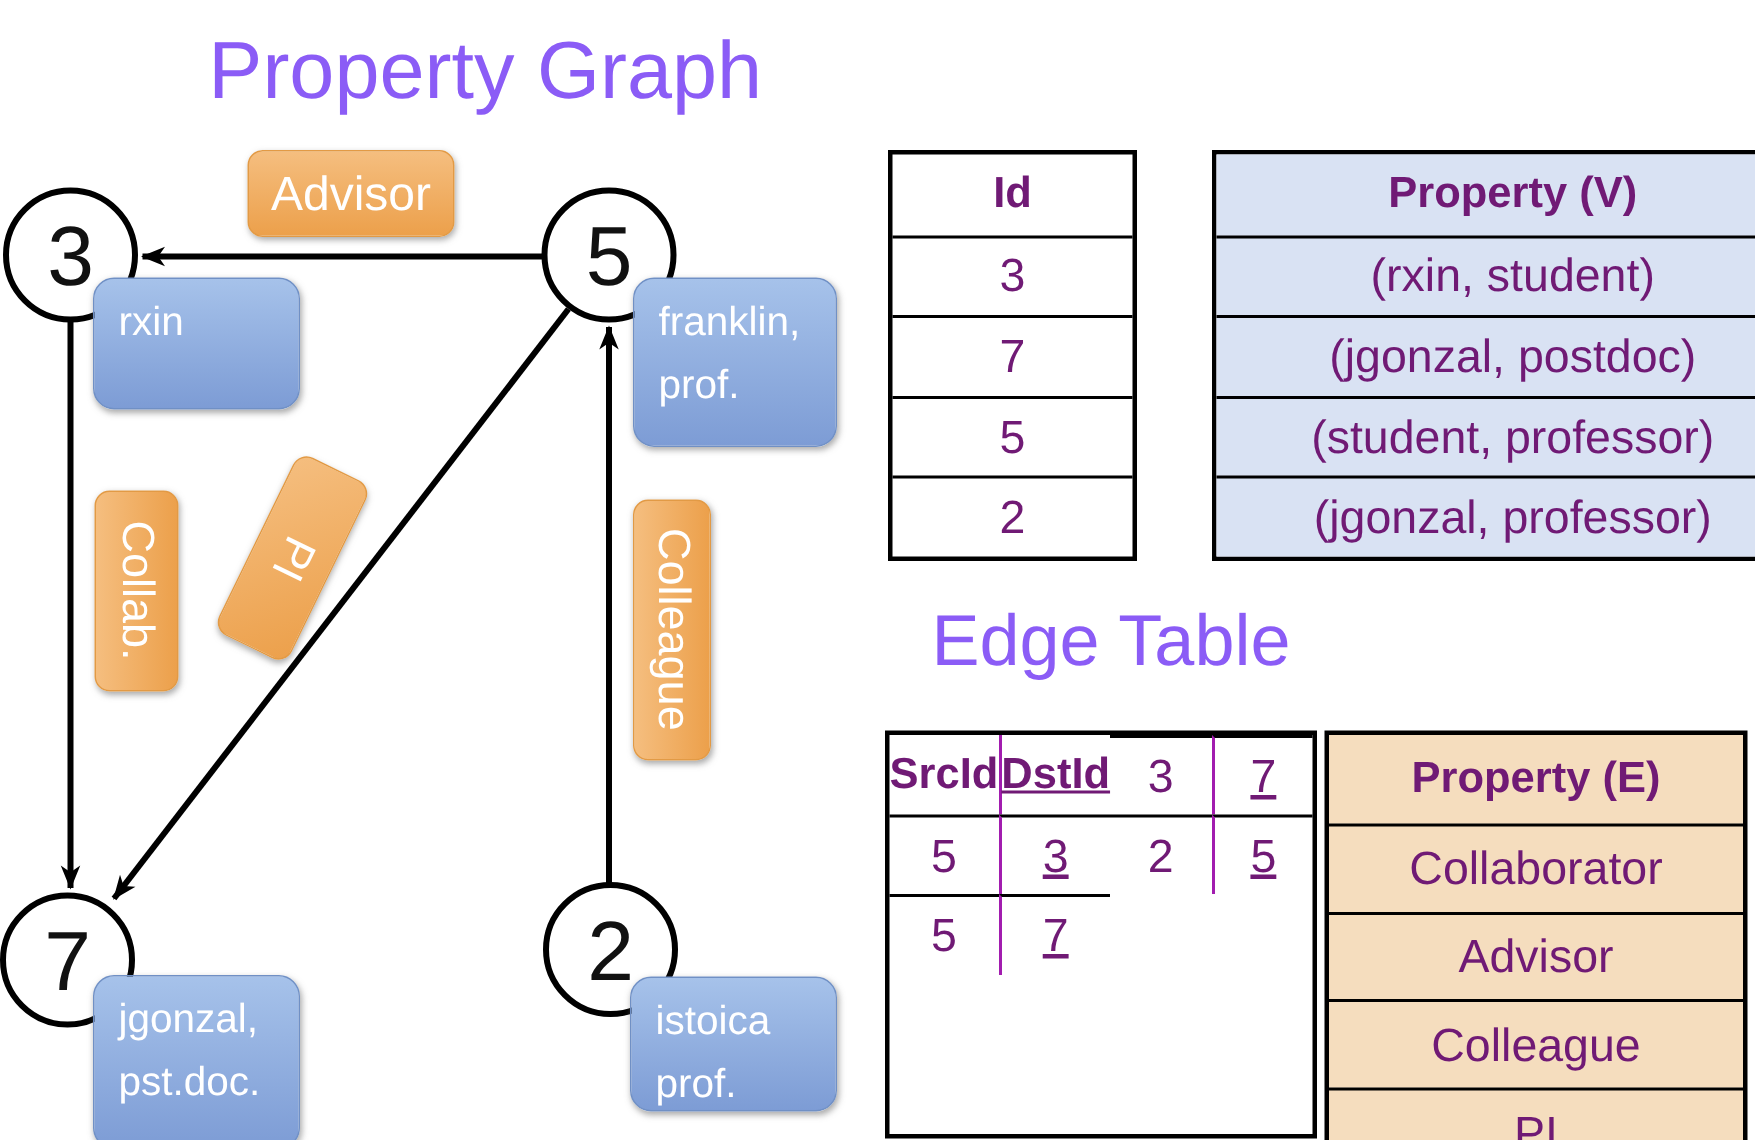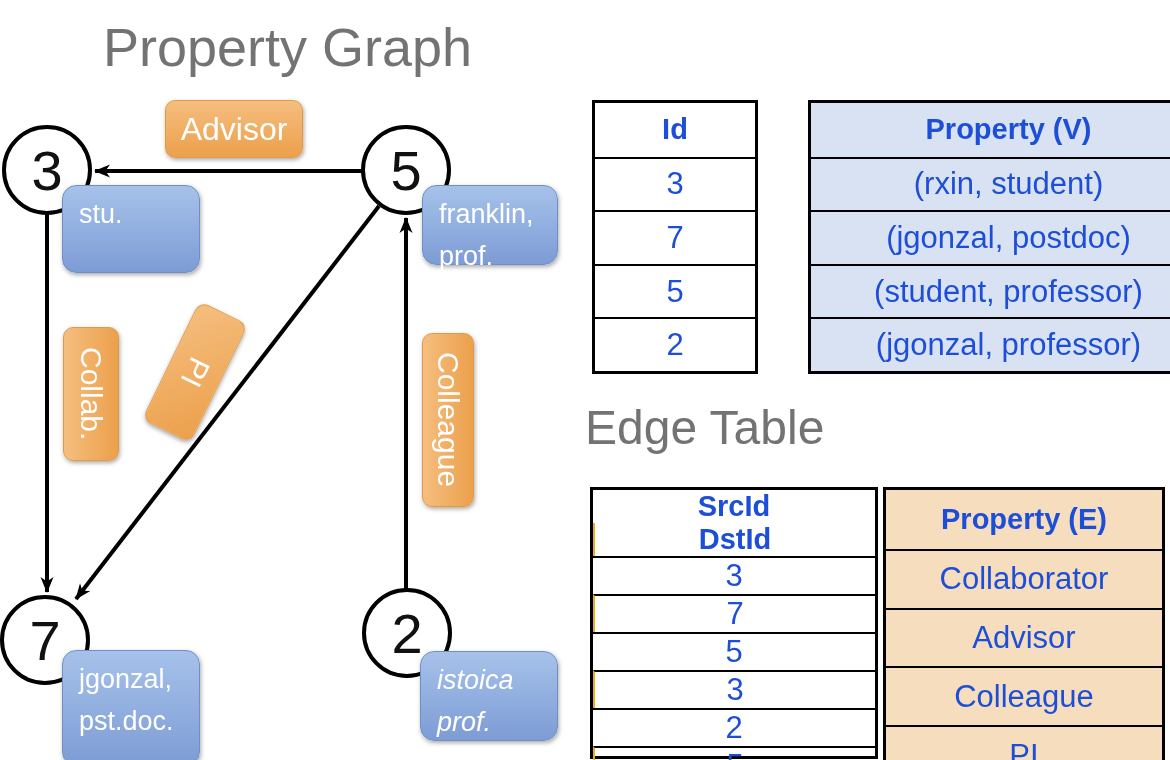--- a/index.html
+++ b/index.html
@@ -5,21 +5,21 @@
   :root{
     --orange_top:#F5BE7F; --orange_bottom:#ECA04B; --orange_border:#E29A45;
     --blue_top:#A6C2EA; --blue_bottom:#7D9CD5; --blue_border:#7090C5;
     --vertex_fill:#D9E2F3; --edge_fill:#F5DDBE; --line:#000000; --bg:#FFFFFF;
   }
   *{box-sizing:border-box; margin:0; padding:0;}
   body{font-family:"Liberation Sans", sans-serif; background:#fff;}
   #slide{position:relative; width:1170px; height:760px; background:var(--bg); overflow:hidden;}
 
   
-  .big-title{position:absolute; color:#737373; font-weight:normal; letter-spacing:0px; white-space:nowrap;}
+  .big-title{position:absolute; color:#8b5cf6; font-weight:normal; letter-spacing:0px; white-space:nowrap;margin-left:36px;}
   #graph-title{left:0; top:16px; width:575px; text-align:center; font-size:54px;}
   #vertex-title{left:585px; top:14px; width:520px; text-align:center; font-size:48px;}
   #edge-title{left:585px; top:400px; width:510px; text-align:left; font-size:48px;}
 
   
   #edges-svg{position:absolute; left:0; top:0; z-index:1;}
   .node{position:absolute; width:90px; height:90px; border:4px solid #000; border-radius:50%;
         background:#fff; z-index:2; display:flex; align-items:center; justify-content:center;
         font-size:56px; color:#111;}
   #node-3{left:2px;  top:125px;}
@@ -41,40 +41,40 @@
   #edge-label-pi{left:168px; top:306px; width:54px; height:132px; font-size:30px;
         transform:rotate(26deg);
         background:linear-gradient(135deg, var(--orange_top), var(--orange_bottom));}
 
   .vertex-callout{position:absolute; z-index:4; border-radius:14px;
         background:linear-gradient(to bottom, var(--blue_top), var(--blue_bottom));
         border:1px solid var(--blue_border);
         box-shadow:1px 2px 4px rgba(100,100,100,.55);
         color:#fff; font-size:27px; line-height:1.55; padding:8px 0 0 16px;}
   #callout-rxin{left:62px;  top:185px; width:138px; height:88px;}
-  #callout-franklin{left:422px; top:185px; width:136px; height:80px;}
+  #callout-franklin{left:422px; top:185px; width:136px; height:113px;}
   #callout-jgonzal{left:62px;  top:650px; width:138px; height:116px;}
-  #callout-istoica{left:420px; top:651px; width:138px; height:90px;font-style:italic;}
+  #callout-istoica{left:420px; top:651px; width:138px; height:90px;}
 
   
   .tbl-col{position:absolute; border:3px solid #000; background:#fff;
            display:grid; z-index:2;}
   .tbl-cell{display:flex; align-items:center; justify-content:center;
-            border-top:2px solid #000; font-size:31px; color:#1d4ed8; text-align:left;}
+            border-top:2px solid #000; font-size:31px; color:#701a75; text-align:left;}
   .tbl-cell.first{border-top:none;}
   .tbl-cell.hdr{font-weight:bold; font-size:29px;}
   .fill-blue{background:var(--vertex_fill);}
   .fill-tan{background:var(--edge_fill);}
 
   #vt-id{left:592px; top:100px; width:166px; height:274px; grid-template-rows:repeat(5,1fr);}
   #vt-prop{left:764px; top:100px; width:401px; height:274px; grid-template-rows:repeat(5,1fr);margin-left:44px;}
 
   #et-src{left:590px; top:487px; width:288px; height:272px;
-          grid-template-columns:1fr; grid-template-rows:repeat(5,1fr); grid-auto-flow:row;}
-  #et-src .right-div{border-left:2px solid #eab308;}
+          grid-template-columns:1fr 1fr 1fr 1fr; grid-template-rows:repeat(5,1fr); grid-auto-flow:row;}
+  #et-src .right-div{border-left:2px solid #a21caf;text-decoration:underline;}
   #et-prop{left:883px; top:487px; width:282px; height:300px; grid-template-rows:repeat(5,1fr);}
 </style>
 </head>
 <body>
 
 <div id="slide">
 
   <div>
     <h1 id="graph-title" class="big-title">Property Graph</h1>
 
@@ -102,21 +102,21 @@
     <div class="node" id="node-2">
       <span>2</span>
     </div>
 
     <div class="edge-label" id="edge-label-advisor">Advisor</div>
     <div class="edge-label vertical-label" id="edge-label-collab">Collab.</div>
     <div class="edge-label vertical-label" id="edge-label-pi">PI</div>
     <div class="edge-label vertical-label" id="edge-label-colleague">Colleague</div>
 
     <div class="vertex-callout" id="callout-rxin">
-      <div>stu.</div>
+      <div>rxin</div>
     </div>
     <div class="vertex-callout" id="callout-franklin">
       <div>franklin,</div>
       <div>prof.</div>
     </div>
     <div class="vertex-callout" id="callout-jgonzal">
       <div>jgonzal,</div>
       <div>pst.doc.</div>
     </div>
     <div class="vertex-callout" id="callout-istoica">

